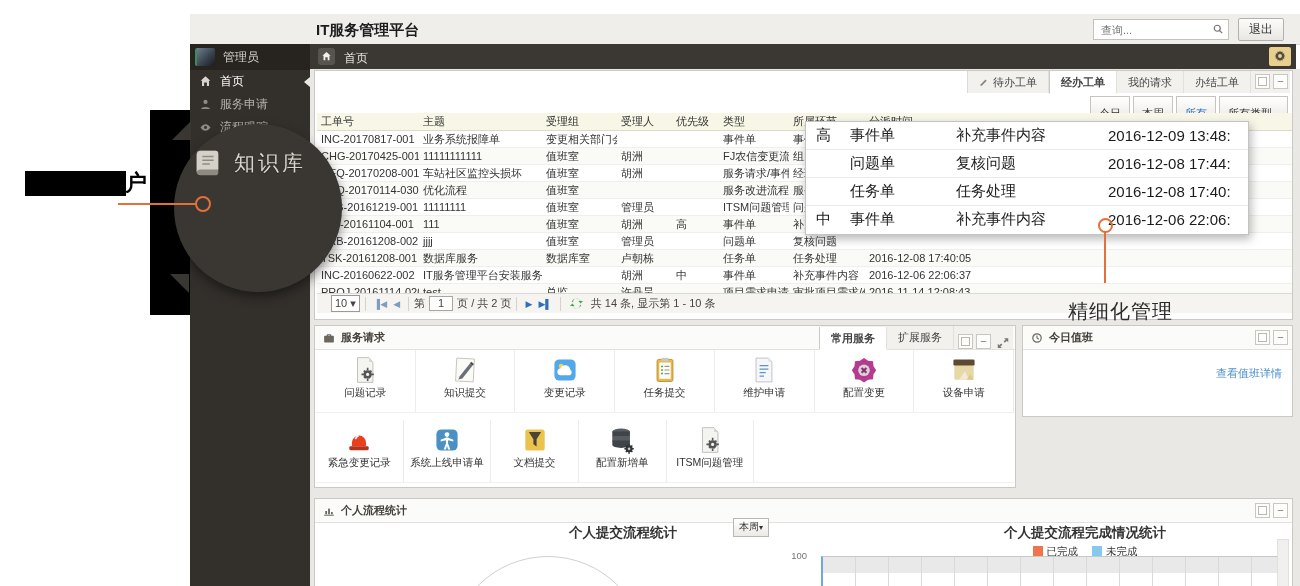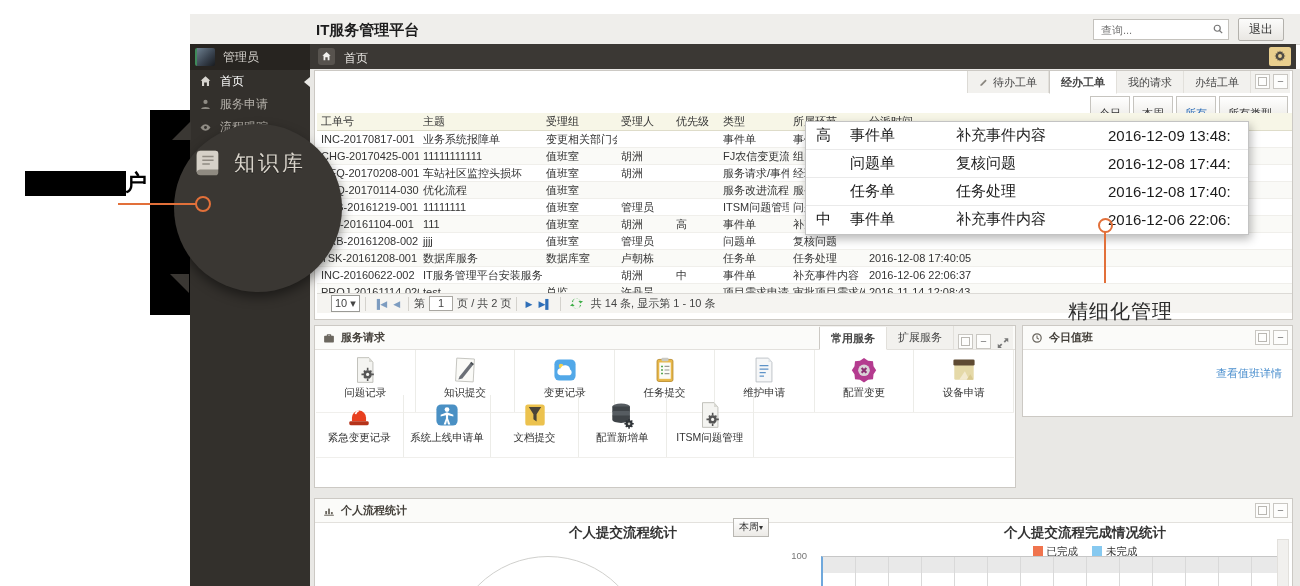--- a/index.html
+++ b/index.html
@@ -587,21 +587,21 @@
                            <div class="sv-lbl">维护申请</div></div>
         <div class="sv-cell"><span><svg viewBox="0 0 34 34">
               <use href="#s-badge" xlink:href="#s-badge"></use>
             </svg></span>
                            <div class="sv-lbl">配置变更</div></div>
         <div class="sv-cell"><span><svg viewBox="0 0 34 34">
               <use href="#s-box" xlink:href="#s-box"></use>
             </svg></span>
                            <div class="sv-lbl">设备申请</div></div>
       </div>
-    <div class="sv-row" id="sv-row2" style="top:69px">
+    <div class="sv-row" id="sv-row2" style="top:94px">
         <div class="sv-cell"><span><svg viewBox="0 0 34 34">
               <use href="#s-siren" xlink:href="#s-siren"></use>
             </svg></span>
                            <div class="sv-lbl">紧急变更记录</div></div>
         <div class="sv-cell"><span><svg viewBox="0 0 34 34">
               <use href="#s-person" xlink:href="#s-person"></use>
             </svg></span>
                            <div class="sv-lbl">系统上线申请单</div></div>
         <div class="sv-cell"><span><svg viewBox="0 0 34 34">
               <use href="#s-funnel" xlink:href="#s-funnel"></use>

